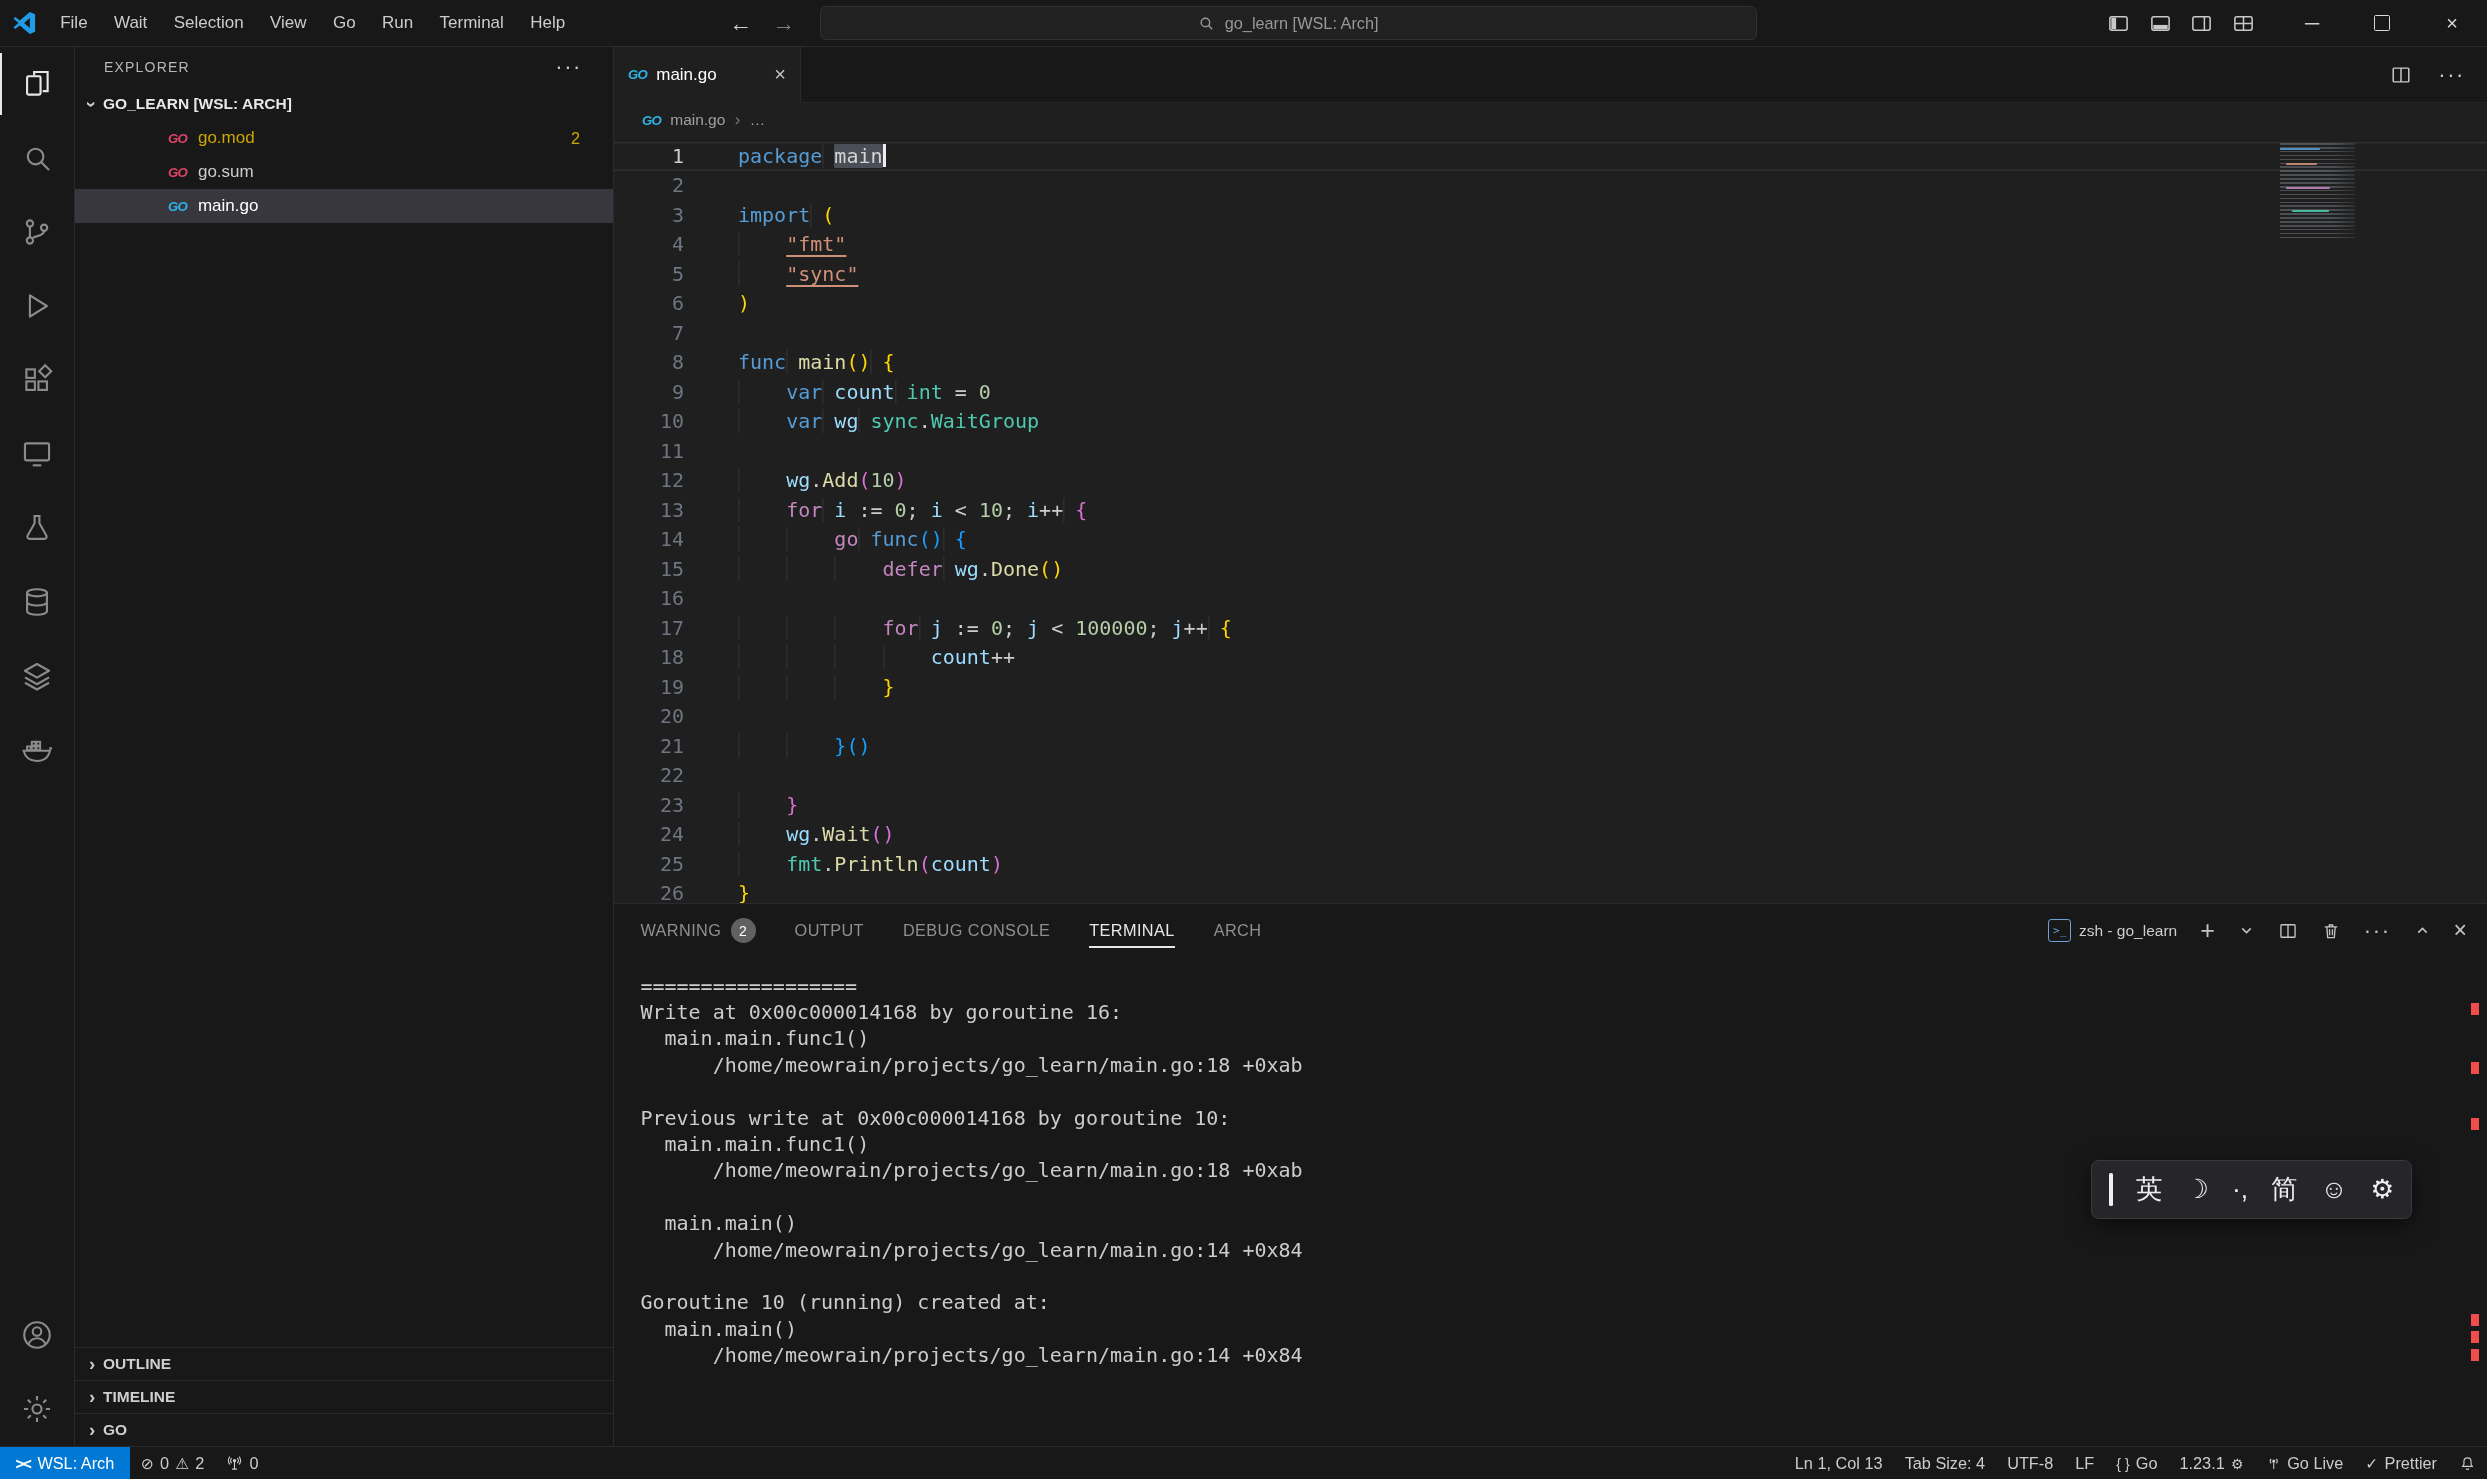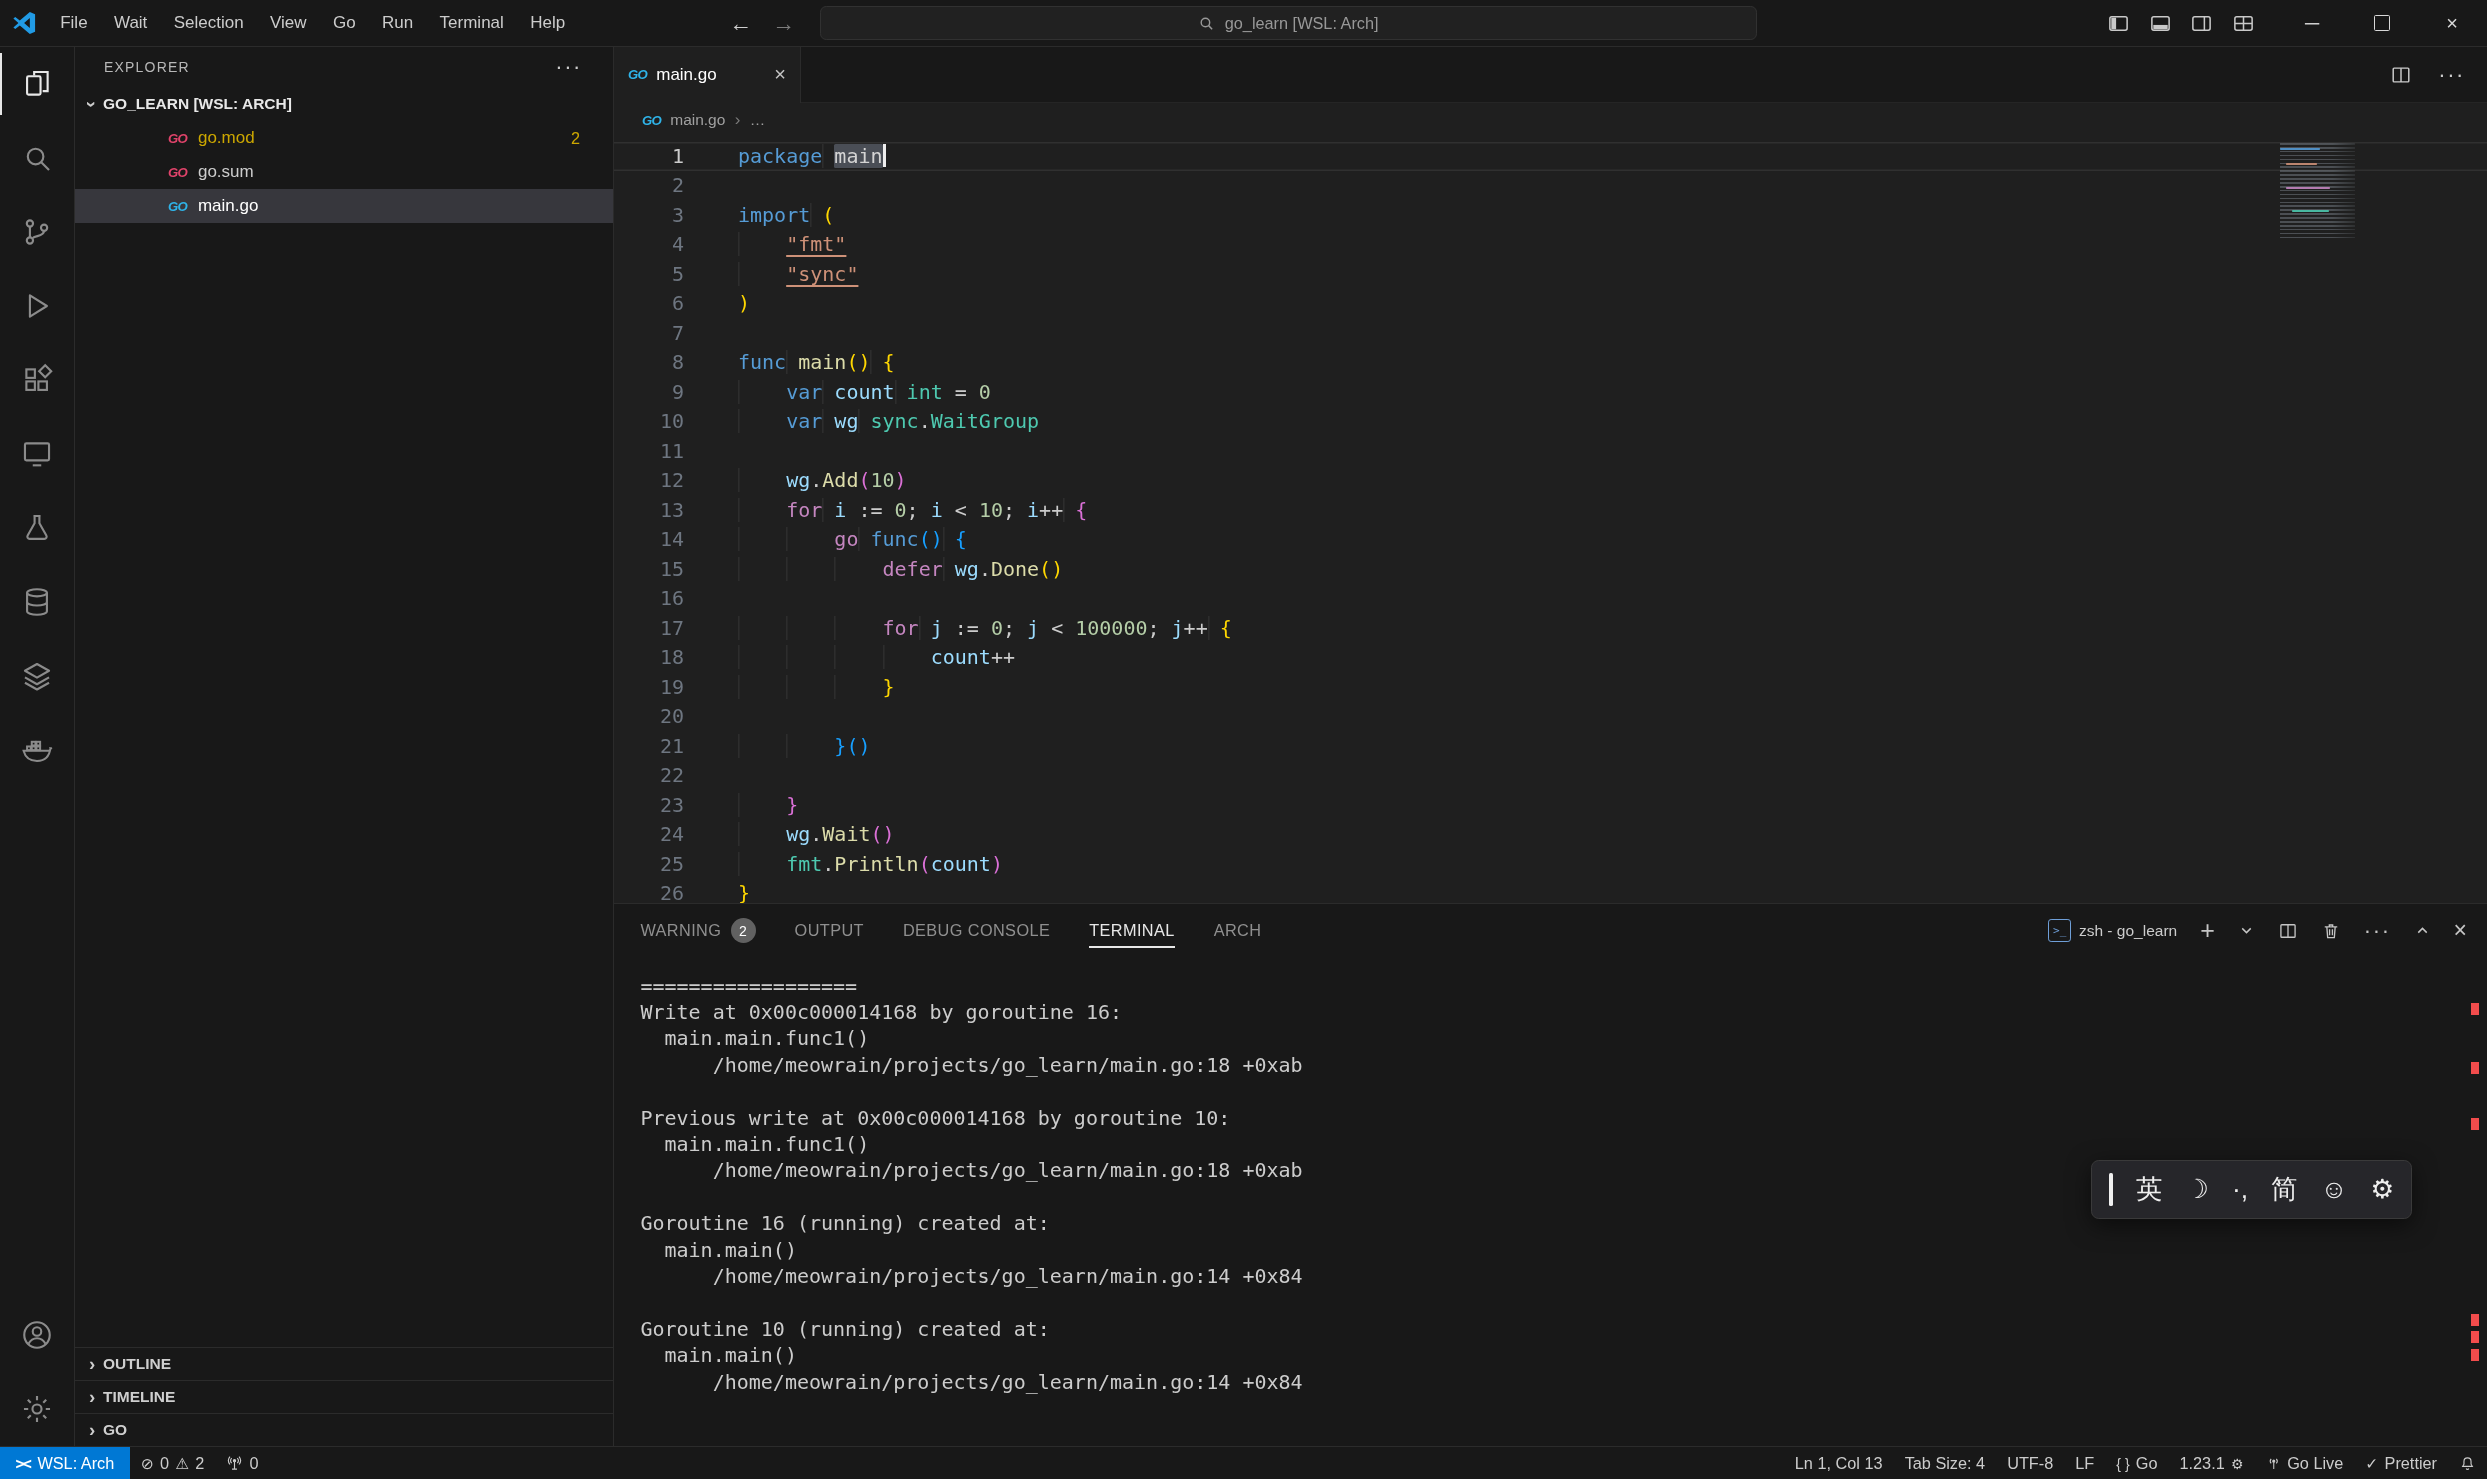--- a/index.html
+++ b/index.html
@@ -420,21 +420,20 @@
         <div class="terminal">
             <div class="term-line">==================</div>
             <div class="term-line">Write at 0x00c000014168 by goroutine 16:</div>
             <div class="term-line">  main.main.func1()</div>
             <div class="term-line">      /home/meowrain/projects/go_learn/main.go:18 +0xab</div>
             <div class="term-line"> </div>
             <div class="term-line">Previous write at 0x00c000014168 by goroutine 10:</div>
             <div class="term-line">  main.main.func1()</div>
             <div class="term-line">      /home/meowrain/projects/go_learn/main.go:18 +0xab</div>
             <div class="term-line"> </div>
-            <div class="term-line">Goroutine 16 (running) created at:</div>
             <div class="term-line">  main.main()</div>
             <div class="term-line">      /home/meowrain/projects/go_learn/main.go:14 +0x84</div>
             <div class="term-line"> </div>
             <div class="term-line">Goroutine 10 (running) created at:</div>
             <div class="term-line">  main.main()</div>
             <div class="term-line">      /home/meowrain/projects/go_learn/main.go:14 +0x84</div>
           </div>
         <div class="overview-mark" style="top:99px"></div>
         <div class="overview-mark" style="top:158px"></div>
         <div class="overview-mark" style="top:214px"></div>

